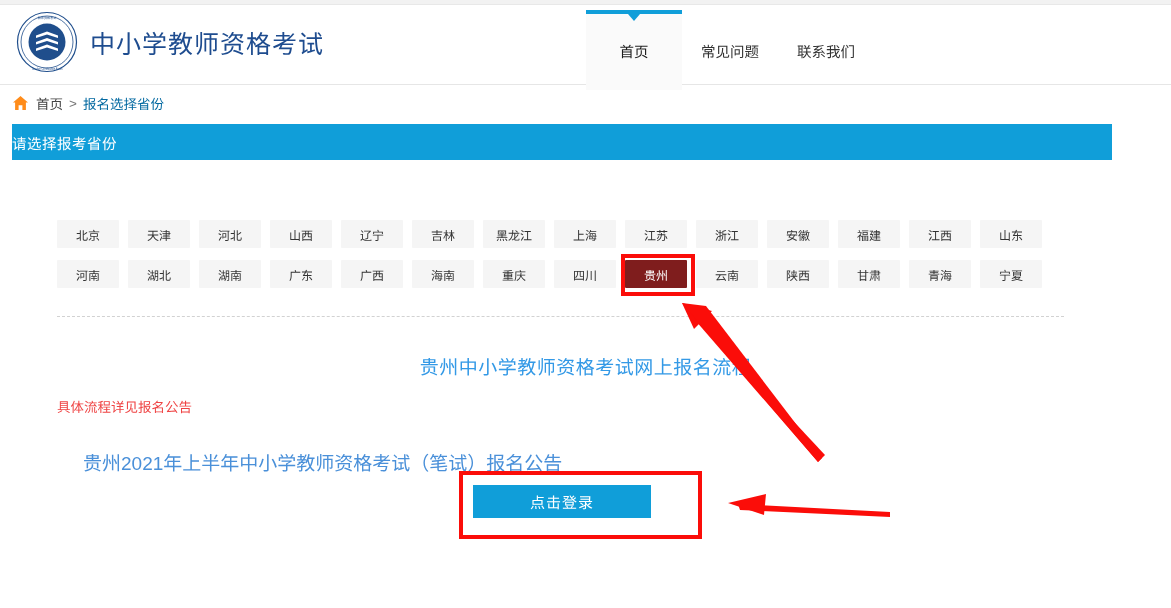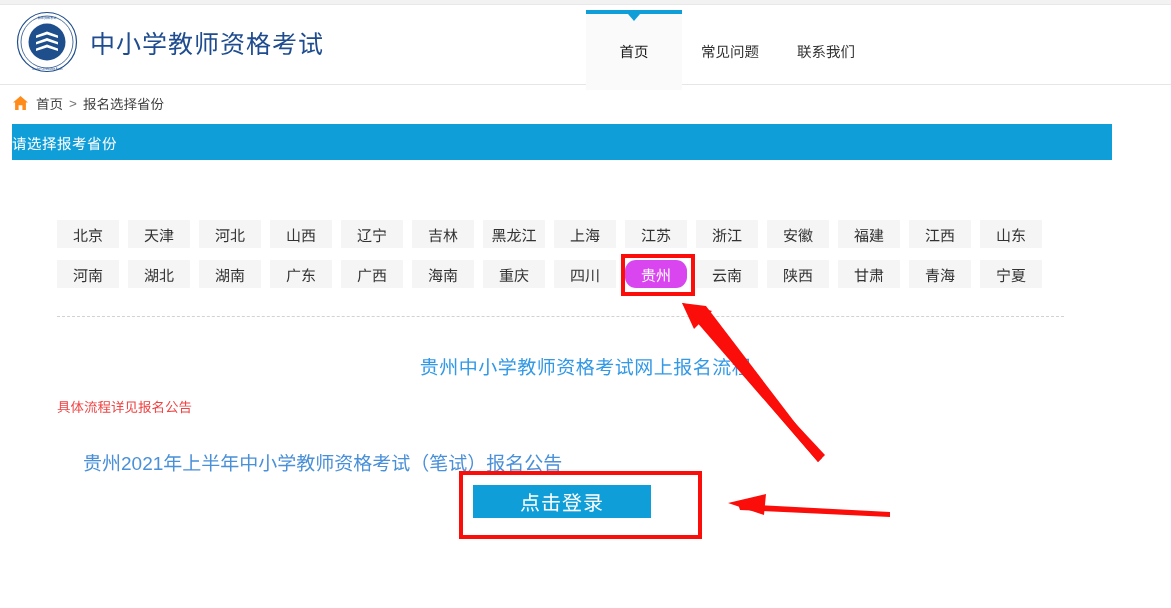--- a/index.html
+++ b/index.html
@@ -106,21 +106,21 @@
     position: absolute;
     left: 12px; top: 93px;
     display: flex;
     align-items: center;
     font-size: 13.5px;
     color: #444444;
   }
   .home-icon { width: 17px; height: 16px; margin-right: 7px; display:block; }
   .bc-link { color: #444444; text-decoration: none; cursor: pointer; }
   .bc-sep { margin: 0 6px; color: #777; }
-  .bc-current { color: #404040; }
+  .bc-current { color: #0369a1; }
 
   
   .banner {
     position: absolute;
     left: 12px; top: 124px;
     width: 1100px; height: 36px;
     background: #109ed9;
     color: #ffffff;
     font-size: 14.5px;
     display: flex;
@@ -137,33 +137,32 @@
   .prov-row {
     display: flex;
     gap: 9px;
     margin-bottom: 12px;
   }
   .prov-btn {
     width: 62px; height: 28px;
     background: #f5f5f5;
     border: none;
     color: #333333;
-    font-size: 15px;
+    font-size: 12px;
     font-family: inherit;
     cursor: pointer;
     display: flex;
     align-items: center;
     justify-content: center;
     padding: 0;
     border-radius: 1px;
   }
   .prov-btn.selected {
-    background: #d946ef;
+    background: #7f1d1d;
     color: #ffffff;
-    border-radius: 11px;
   }
 
   
   .divider {
     position: absolute;
     left: 57px; top: 316px;
     width: 1007px;
     border-top: 1px dashed #d2d2d2;
   }
 
@@ -193,21 +192,21 @@
   }
 
   
   .login-btn {
     position: absolute;
     left: 473px; top: 485px;
     width: 178px; height: 33px;
     background: #109ed9;
     color: #ffffff;
     border: none;
-    font-size: 20px;
+    font-size: 15px;
     font-family: inherit;
     cursor: pointer;
     letter-spacing: 1px;
   }
 
   
   .annot-box {
     position: absolute;
     border: 4px solid #fb0d09;
     pointer-events: none;

